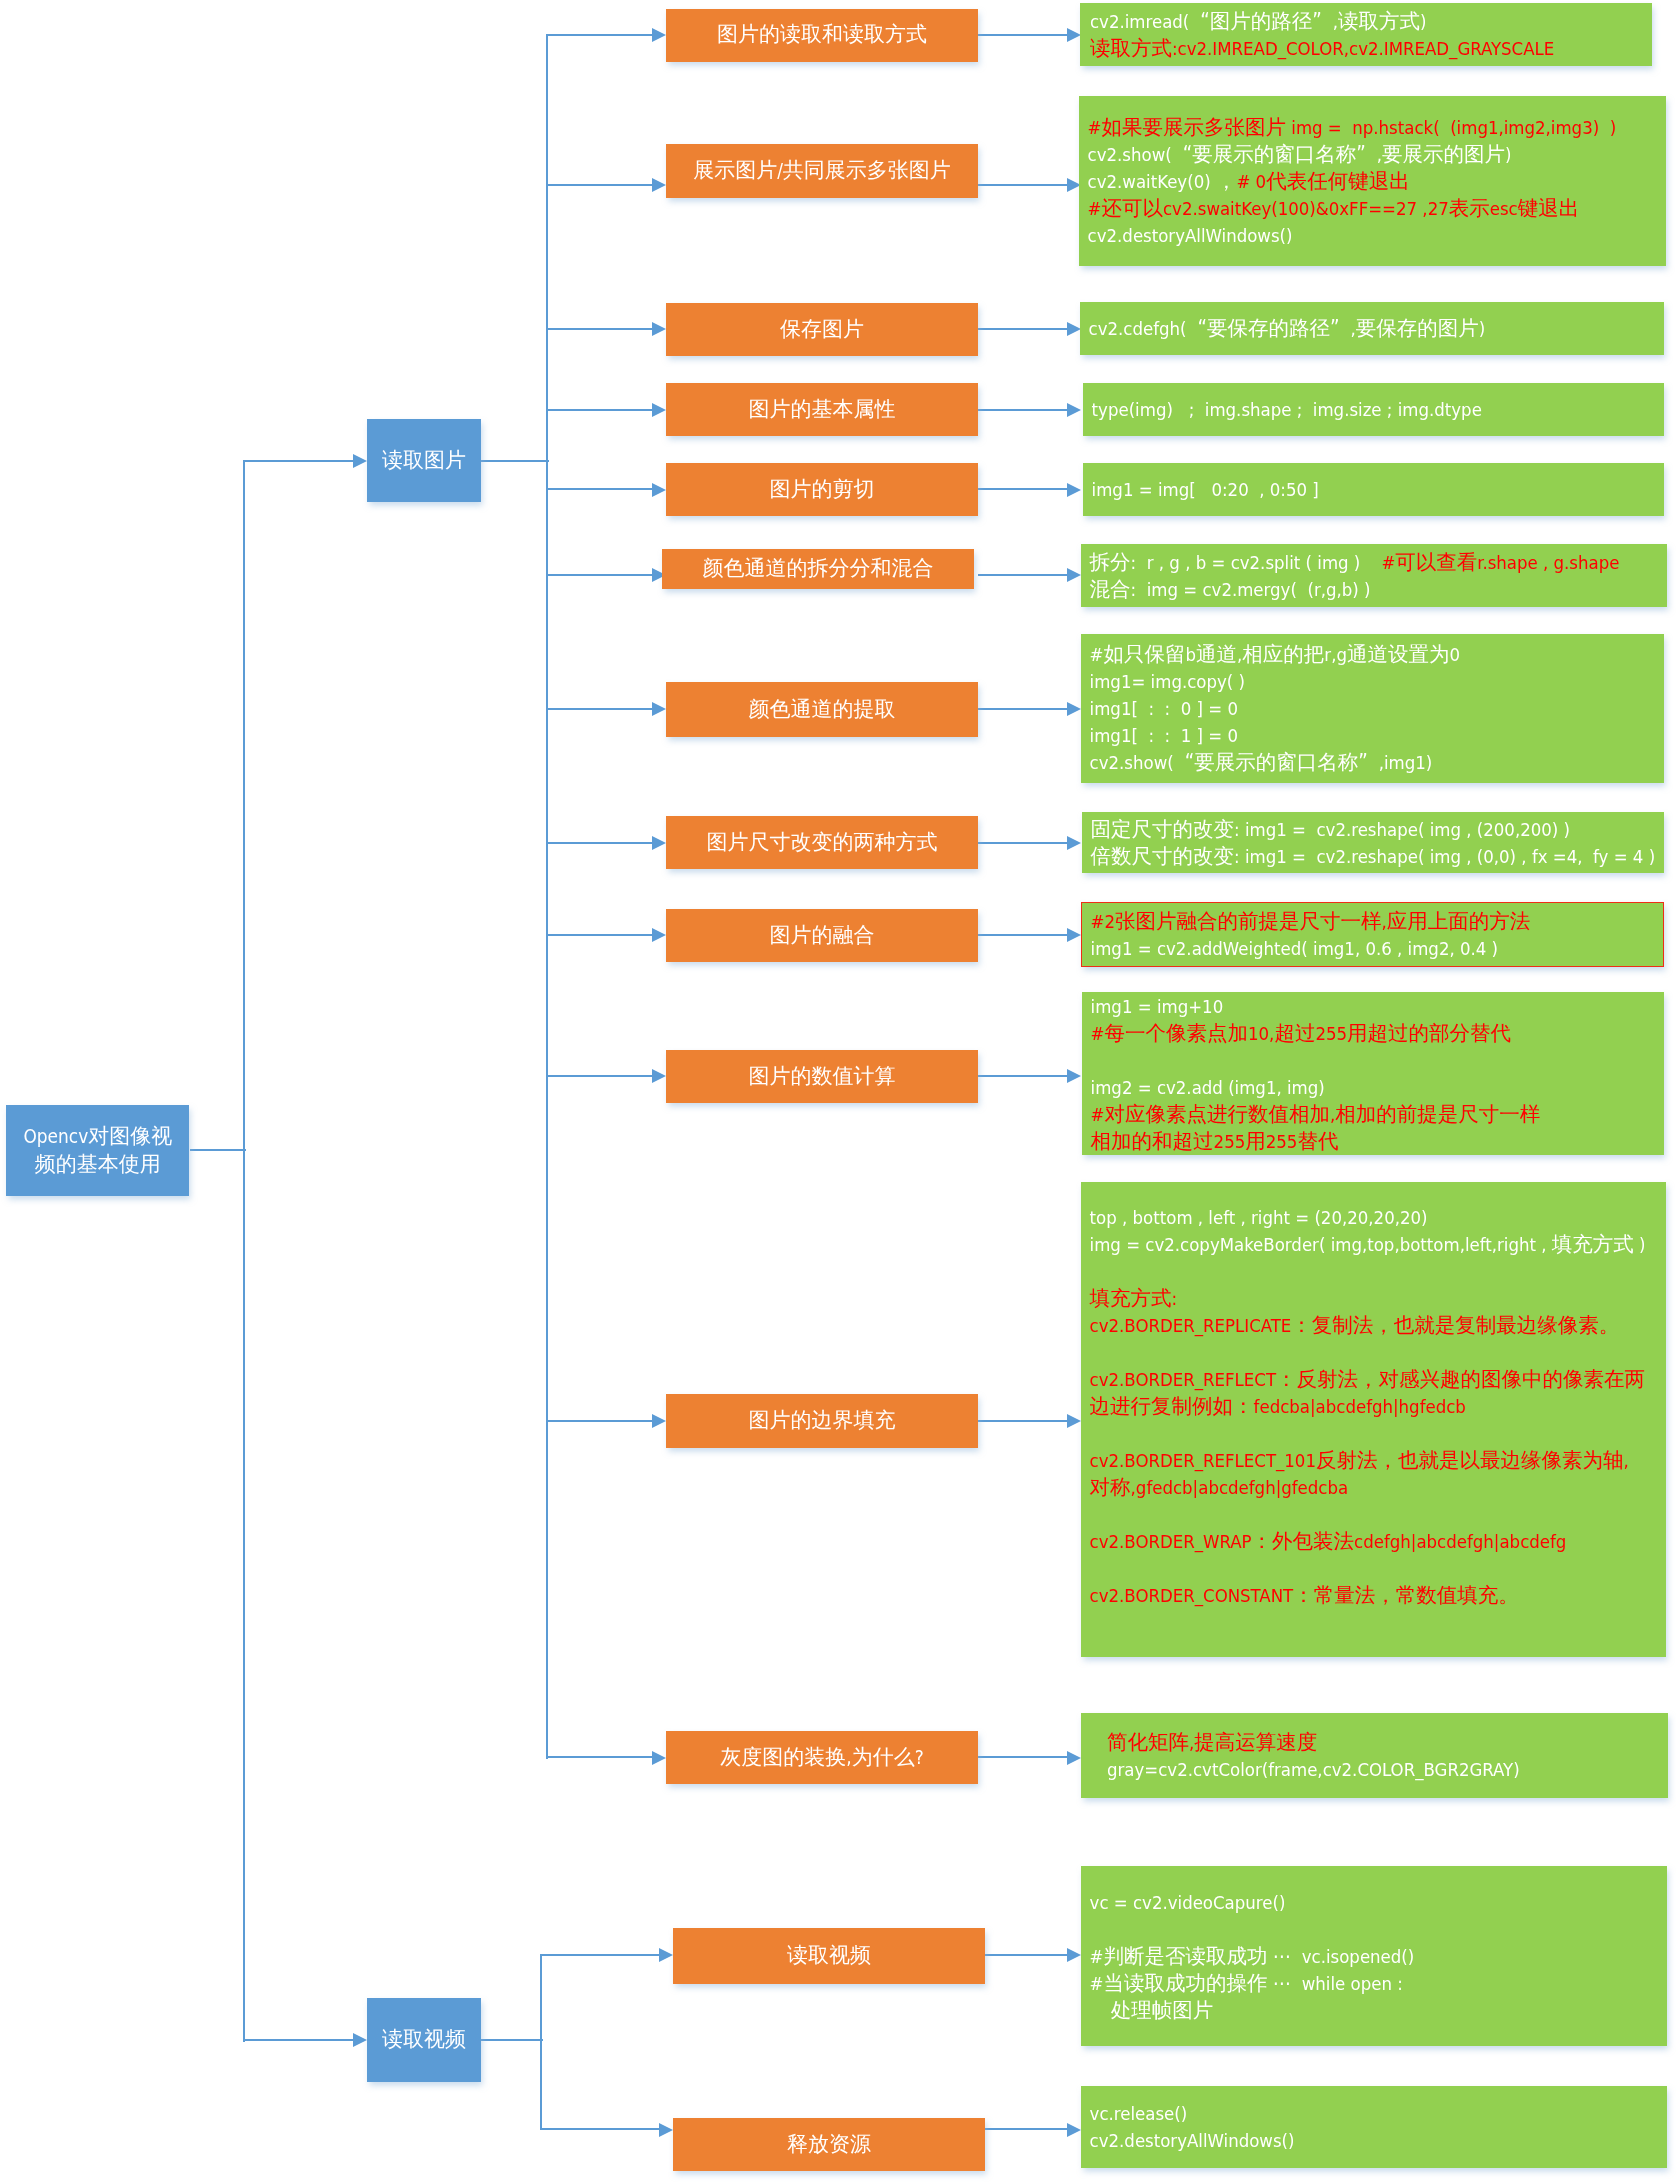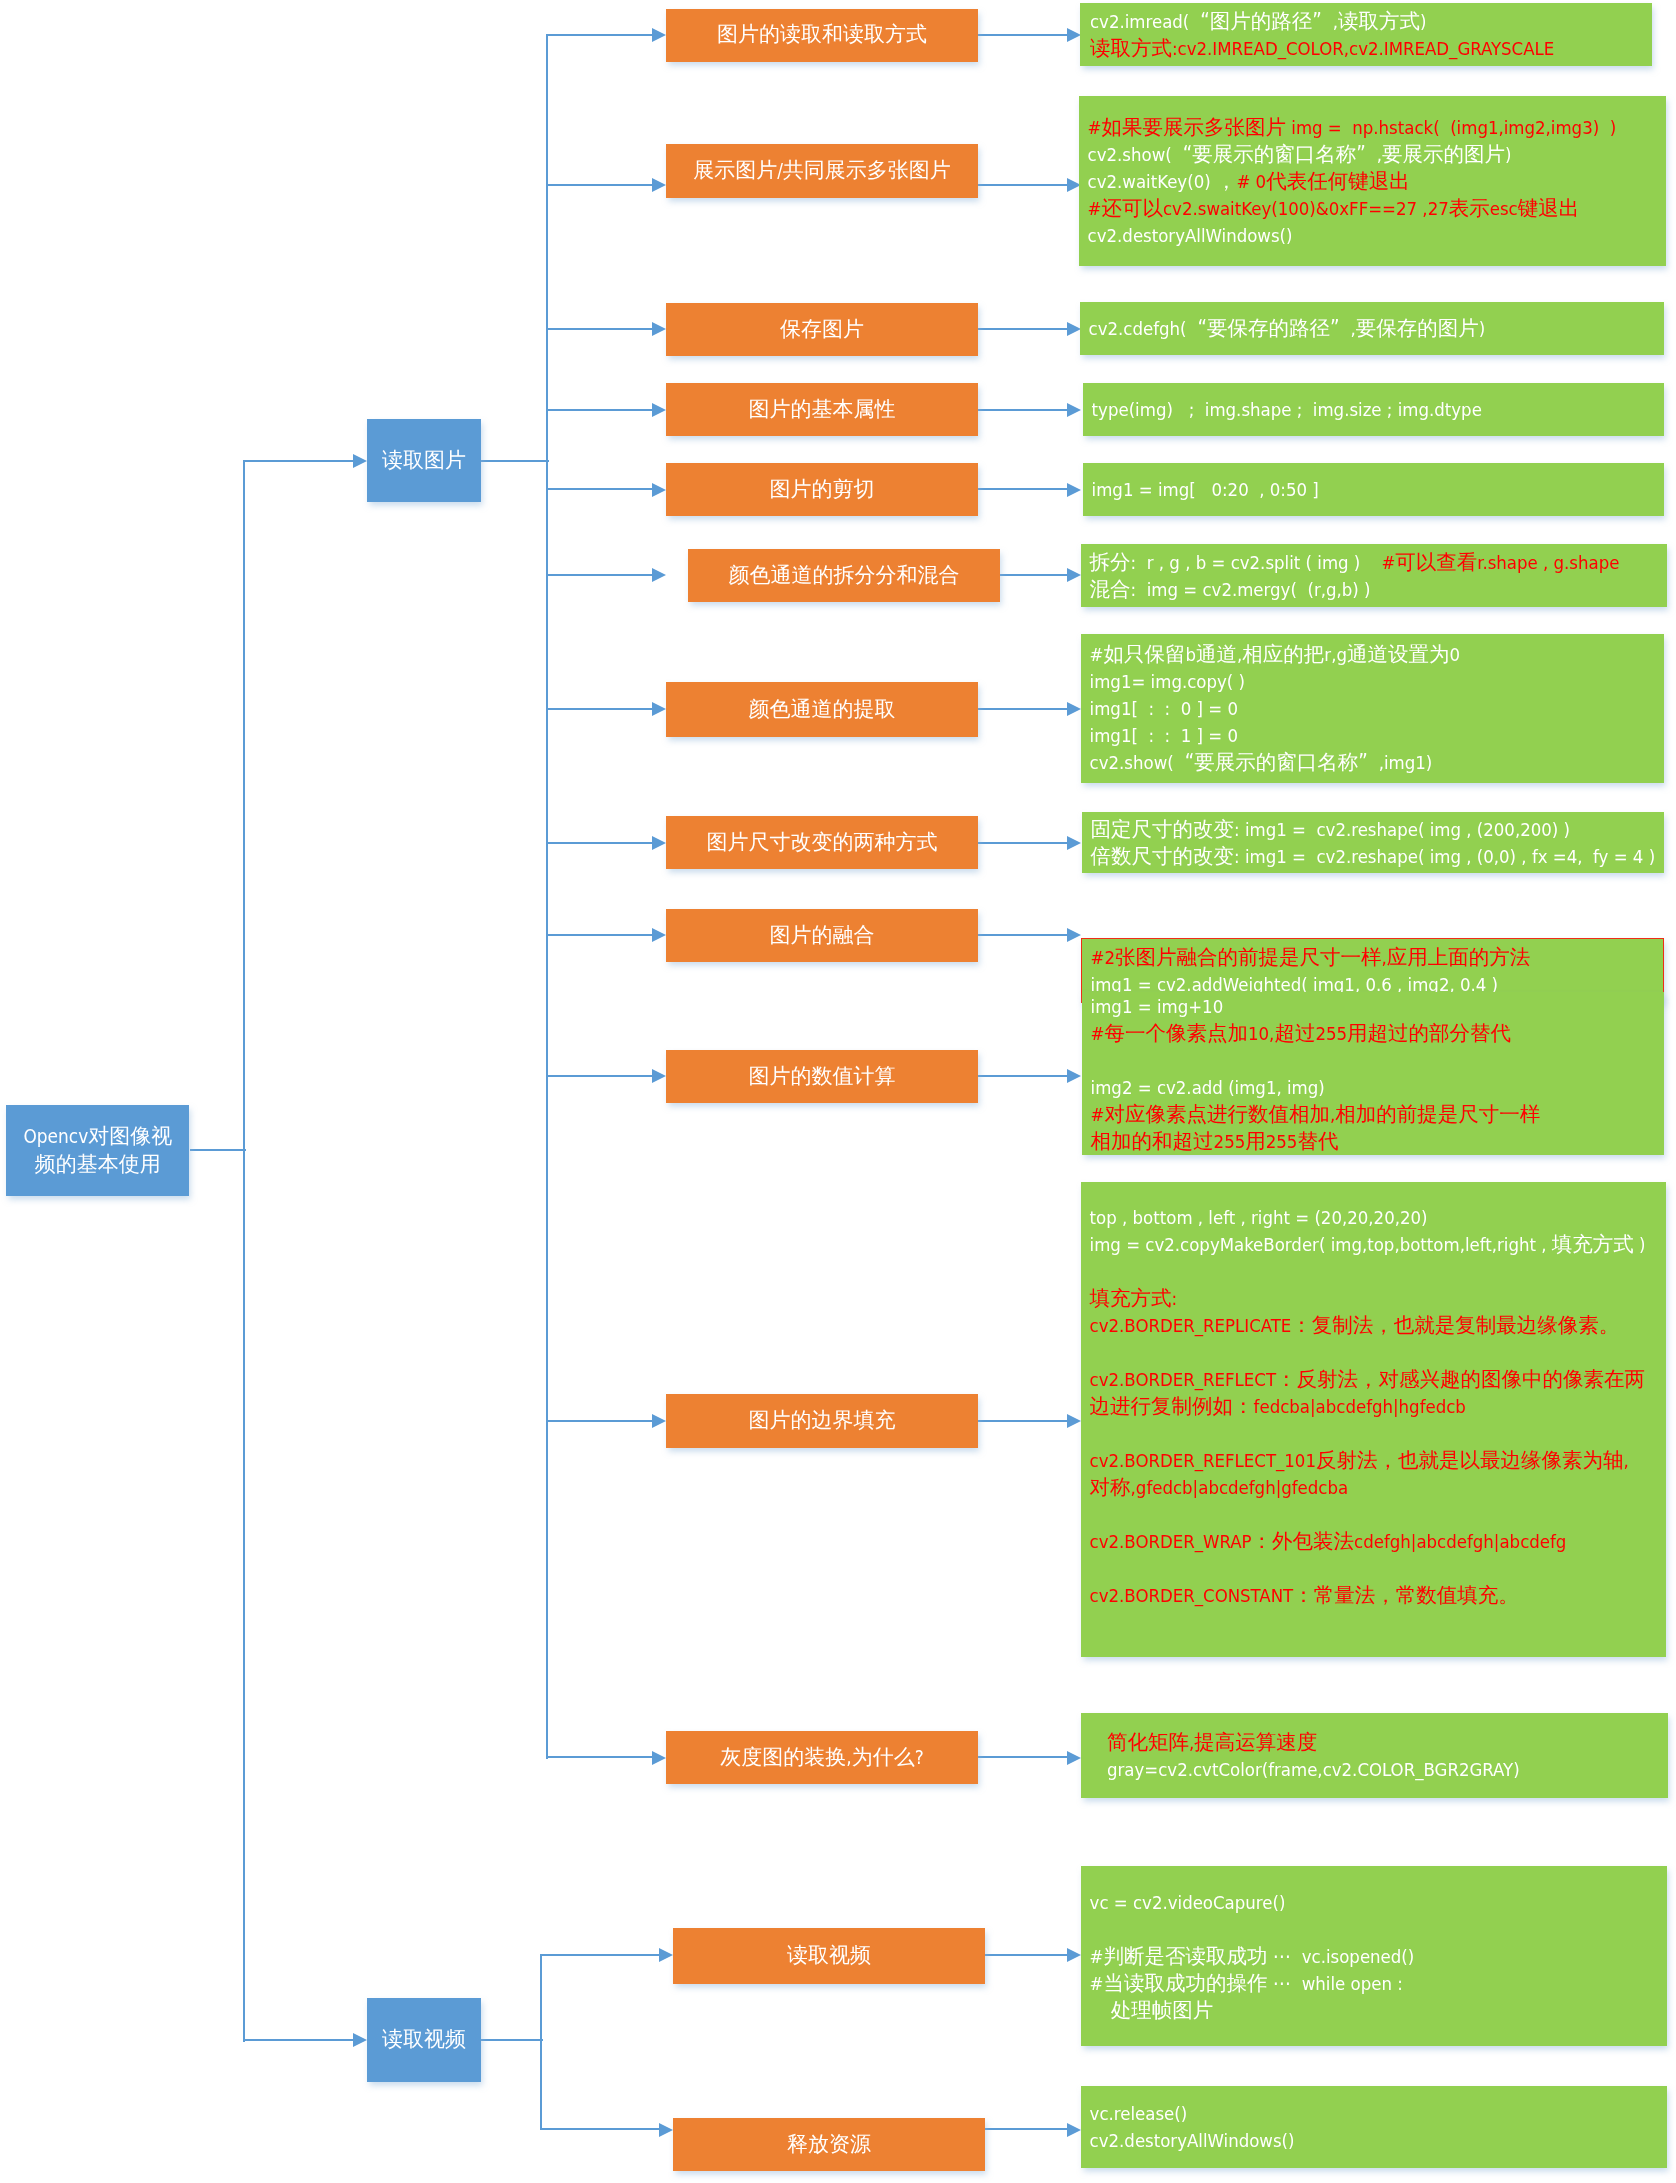--- a/index.html
+++ b/index.html
@@ -127,21 +127,21 @@
     </div>
 <div class="node orange topic" style="left:666px;top:303px;width:312px;height:53px;">
       <span>保存图片</span>
     </div>
 <div class="node orange topic" style="left:666px;top:383px;width:312px;height:53px;">
       <span>图片的基本属性</span>
     </div>
 <div class="node orange topic" style="left:666px;top:463px;width:312px;height:53px;">
       <span>图片的剪切</span>
     </div>
-<div class="node orange topic" style="left:688px;top:549px;width:312px;height:53px;">
+<div class="node orange topic" style="left:662px;top:549px;width:312px;height:40px;">
       <span>颜色通道的拆分分和混合</span>
     </div>
 <div class="node orange topic" style="left:666px;top:682px;width:312px;height:55px;">
       <span>颜色通道的提取</span>
     </div>
 <div class="node orange topic" style="left:666px;top:816px;width:312px;height:53px;">
       <span>图片尺寸改变的两种方式</span>
     </div>
 <div class="node orange topic" style="left:666px;top:909px;width:312px;height:53px;">
       <span>图片的融合</span>
@@ -189,21 +189,21 @@
 <div class="nl"><span class="w"><span class="lat">#</span>如只保留<span class="lat">b</span>通道<span class="lat">,</span>相应的把<span class="lat">r,g</span>通道设置为<span class="lat">0</span></span></div>
 <div class="nl"><span class="w"><span class="lat">img1= img.copy( )</span></span></div>
 <div class="nl"><span class="w"><span class="lat">img1[  :  :  0 ] = 0</span></span></div>
 <div class="nl"><span class="w"><span class="lat">img1[  :  :  1 ] = 0</span></span></div>
 <div class="nl"><span class="w"><span class="lat">cv2.show(</span><span class="fwq fwo">“</span>要展示的窗口名称<span class="fwq fwc">”</span><span class="lat">,img1)</span></span></div>
 </div>
 <div class="note" style="left:1082px;top:812px;width:582px;height:61px;">
 <div class="nl"><span class="w">固定尺寸的改变<span class="lat">: img1 =  cv2.reshape( img , (200,200) )</span></span></div>
 <div class="nl"><span class="w">倍数尺寸的改变<span class="lat">: img1 =  cv2.reshape( img , (0,0) , fx =4,  fy = 4 )</span></span></div>
 </div>
-<div class="note hl" style="left:1081px;top:902px;width:583px;height:65px;margin-top:36px;">
+<div class="note hl" style="left:1081px;top:902px;width:583px;height:65px;">
 <div class="nl"><span class="r"><span class="lat">#2</span>张图片融合的前提是尺寸一样<span class="lat">,</span>应用上面的方法</span></div>
 <div class="nl"><span class="w"><span class="lat">img1 = cv2.addWeighted( img1, 0.6 , img2, 0.4 )</span></span></div>
 </div>
 <div class="note" style="left:1082px;top:992px;width:582px;height:163px;">
 <div class="nl"><span class="w"><span class="lat">img1 = img+10</span></span></div>
 <div class="nl"><span class="r"><span class="lat">#</span>每一个像素点加<span class="lat">10,</span>超过<span class="lat">255</span>用超过的部分替代</span></div>
 <div class="nl">​</div>
 <div class="nl"><span class="w"><span class="lat">img2 = cv2.add (img1, img)</span></span></div>
 <div class="nl"><span class="r"><span class="lat">#</span>对应像素点进行数值相加<span class="lat">,</span>相加的前提是尺寸一样</span></div>
 <div class="nl"><span class="r">相加的和超过<span class="lat">255</span>用<span class="lat">255</span>替代</span></div>

